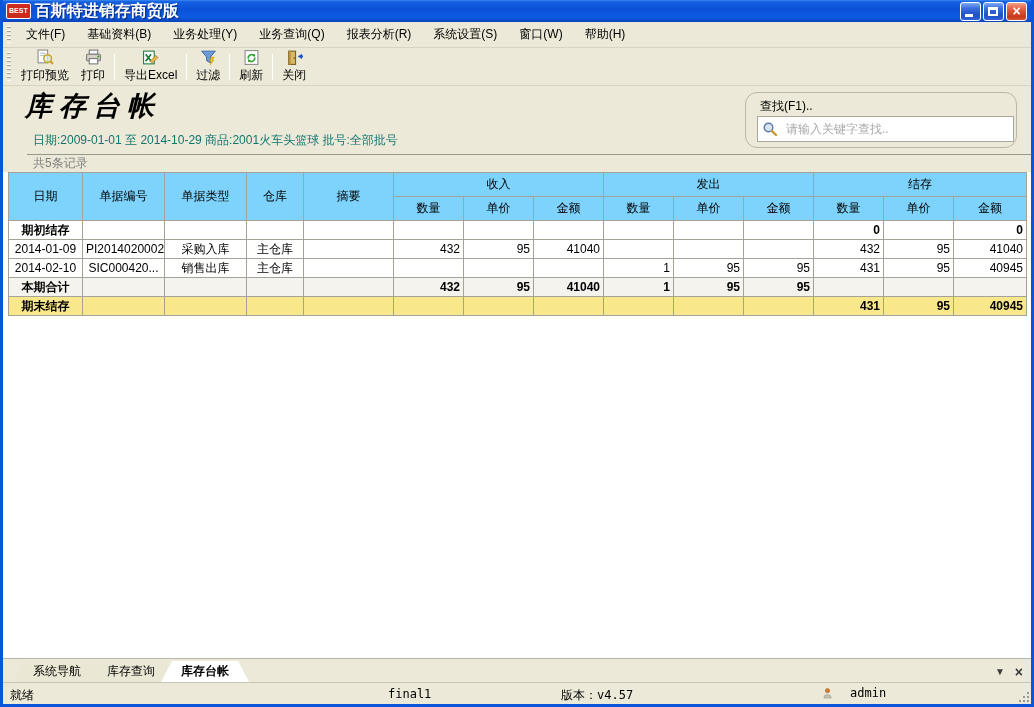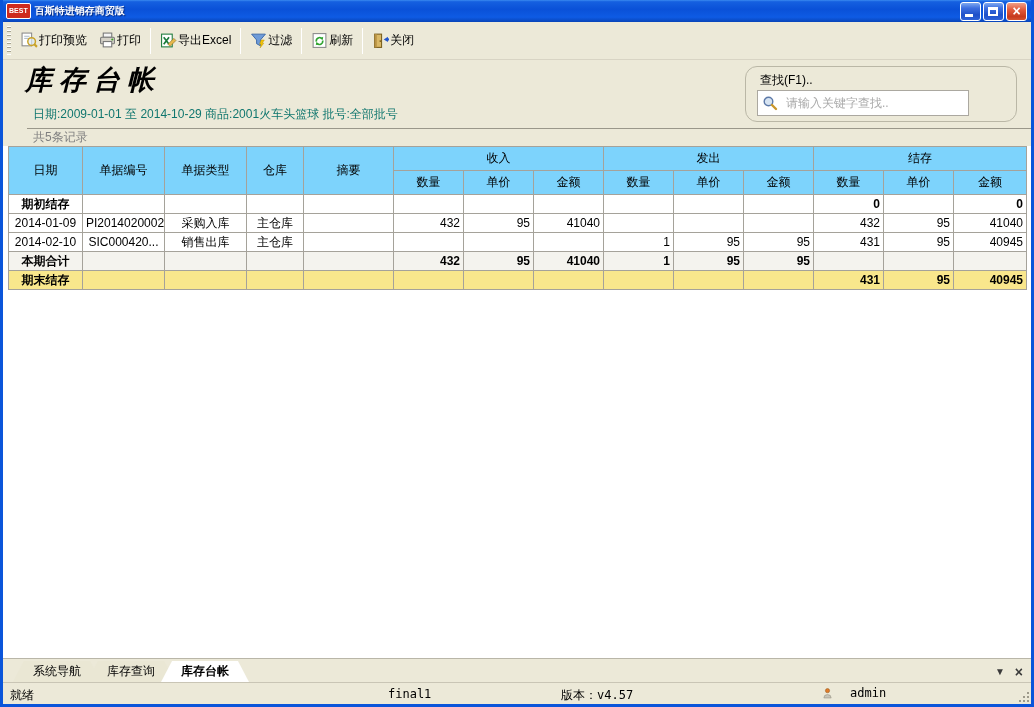--- a/index.html
+++ b/index.html
@@ -11,53 +11,53 @@
   }
   
   .titlebar{
     height:22px; flex:0 0 22px; display:flex; align-items:center; padding:0 4px 0 3px;
     background:linear-gradient(180deg,#3A8AF0 0%,#1560E0 8%,#0A51D8 42%,#0E5BE4 78%,#0844B8 100%);
   }
   .appicon{
     background:#CE2A1E; color:#fff; font-weight:bold; font-size:7px; line-height:12px;
     padding:1px 2px; border-radius:2px; border:1px solid #fff; margin-right:4px; letter-spacing:0;
   }
-  .apptitle{ color:#fff; font-weight:bold; font-size:10px; text-shadow:1px 1px 1px #05287a; flex:1; }
+  .apptitle{ color:#fff; font-weight:bold; font-size:16px; text-shadow:1px 1px 1px #05287a; flex:1; }
   .wbtns{ display:flex; gap:2px; }
   .wbtn{
     width:21px; height:19px; border:1px solid #fff; border-radius:3px; position:relative;
     background:linear-gradient(180deg,#7FA9F0 0%,#3D6FE0 30%,#1E50C8 70%,#2E62D8 100%);
     cursor:pointer;
   }
   .wbtn.close{ background:linear-gradient(180deg,#F0A088 0%,#E2593A 40%,#C63A1E 80%,#D4502E 100%); }
   .glyph-min{ position:absolute; left:4px; bottom:3px; width:8px; height:3px; background:#fff; }
   .glyph-max{ position:absolute; left:4px; top:4px; width:10px; height:9px; border:2px solid #fff; border-top-width:3px; }
   .glyph-close{ color:#fff; font-weight:bold; font-size:14px; line-height:17px; text-align:center; display:block; }
   
   .menubar{ height:26px; flex:0 0 26px; display:flex; align-items:center; background:#ECE9D8; border-bottom:1px solid #D8D4C4; padding-left:2px; }
   .grip{ width:4px; height:70%; margin:0 4px 0 2px;
     background:repeating-linear-gradient(to bottom,#fff 0 1px,#A8A590 1px 2px, transparent 2px 4px); }
   .menu-item{ font-size:12px; color:#000; padding:4px 11px; background:transparent; border:none; cursor:pointer; font-family:inherit; }
   
   .toolbar{ height:38px; flex:0 0 38px; display:flex; align-items:center; background:#ECE9D8; border-bottom:1px solid #D8D4C4; padding-left:2px; }
   .toolbar .grip{ height:78%; }
-  .tbtn{ display:flex; flex-direction:row; align-items:center; justify-content:center; gap:1px;
+  .tbtn{ display:flex; flex-direction:column; align-items:center; justify-content:center; gap:1px;
     background:transparent; border:1px solid transparent; padding:1px 5px; cursor:pointer; font-family:inherit; }
   .tbtn svg{ width:17px; height:17px; }
   .tbtn .tlabel{ font-size:12px; color:#000; white-space:nowrap; }
   .sep{ width:1px; height:26px; background:#B8B4A2; border-right:1px solid #fff; margin:0 3px; }
   
   .reporthead{ height:68px; flex:0 0 68px; position:relative; background:#ECE9D8; }
   .report-title{ position:absolute; left:22px; top:2px; font-family:"DejaVu Serif", serif; font-style:italic;
     font-weight:bold; font-size:27px; letter-spacing:7px; color:#000; }
   .filter-line{ position:absolute; left:30px; top:46px; font-size:12px; color:#0f766e; }
   .searchbox{ position:absolute; right:14px; top:6px; width:272px; height:56px;
     border:1px solid #BAB7A6; border-radius:12px; }
   .search-label{ position:absolute; left:14px; top:5px; font-size:12px; color:#000; }
-  .search-field{ position:absolute; left:11px; top:23px; width:212px; height:26px; }
+  .search-field{ position:absolute; left:11px; top:23px; width:257px; height:26px; }
   .search-field input{ width:100%; height:100%; border:1px solid #ABA8A0; background:#fff;
     font-size:12px; padding:0 4px 0 28px; color:#333; font-family:inherit; }
   .search-field input::placeholder{ color:#A9A9A9; }
   .mag{ position:absolute; left:5px; top:5px; width:16px; height:16px; pointer-events:none; }
   
   .records{ height:18px; flex:0 0 18px; border-top:1px solid #9A978A; background:#ECE9D8;
     font-size:12px; color:#7F7F7F; padding-left:6px; line-height:17px;margin-left:24px; }
   .gridarea{ flex:1; background:#fff; overflow:hidden; padding:0 5px; }
   table{ border-collapse:collapse; table-layout:fixed; width:1018px; font-size:12px; color:#000; }
   th,td{ border:1px solid #A5A29A; overflow:hidden; white-space:nowrap; padding:0 3px; }
@@ -105,20 +105,31 @@
         </button>
       <button class="wbtn">
           <span class="glyph-max"></span>
         </button>
       <button class="wbtn close">
           <span class="glyph-close">×</span>
         </button>
     </span>
   </div>
 
+  <div class="menubar">
+    <span class="grip"></span>
+    <button class="menu-item">文件(F)</button>
+    <button class="menu-item">基础资料(B)</button>
+    <button class="menu-item">业务处理(Y)</button>
+    <button class="menu-item">业务查询(Q)</button>
+    <button class="menu-item">报表分析(R)</button>
+    <button class="menu-item">系统设置(S)</button>
+    <button class="menu-item">窗口(W)</button>
+    <button class="menu-item">帮助(H)</button>
+  </div>
 
   <div class="toolbar">
     <span class="grip"></span>
 
     <button class="tbtn">
       <svg viewBox="0 0 16 16">
         <rect x="1" y="1" width="9" height="12" fill="#fff" stroke="#8a8a8a"></rect>
         <line x1="3" y1="4" x2="8" y2="4" stroke="#9ab" stroke-width="0.8"></line>
         <line x1="3" y1="6" x2="8" y2="6" stroke="#9ab" stroke-width="0.8"></line>
         <circle cx="10" cy="9" r="3.6" fill="#dce9f6" fill-opacity="0.7" stroke="#C9A227" stroke-width="1.4"></circle>

